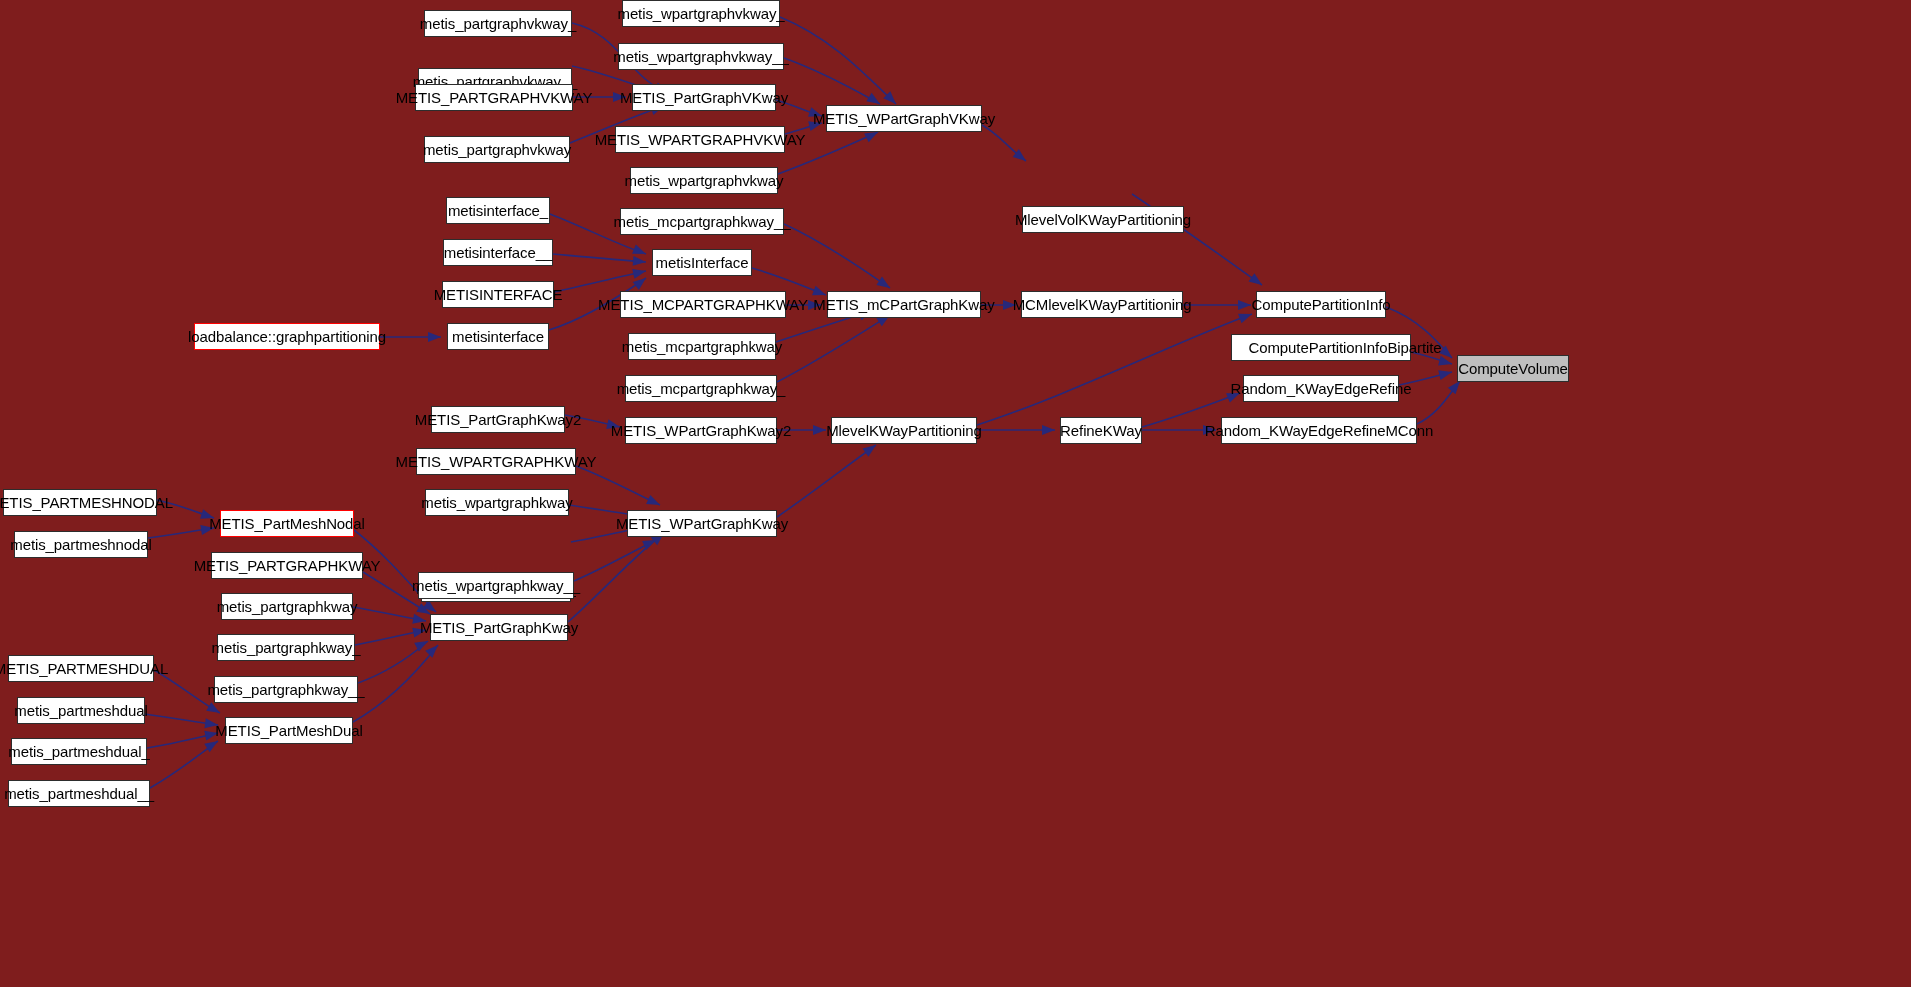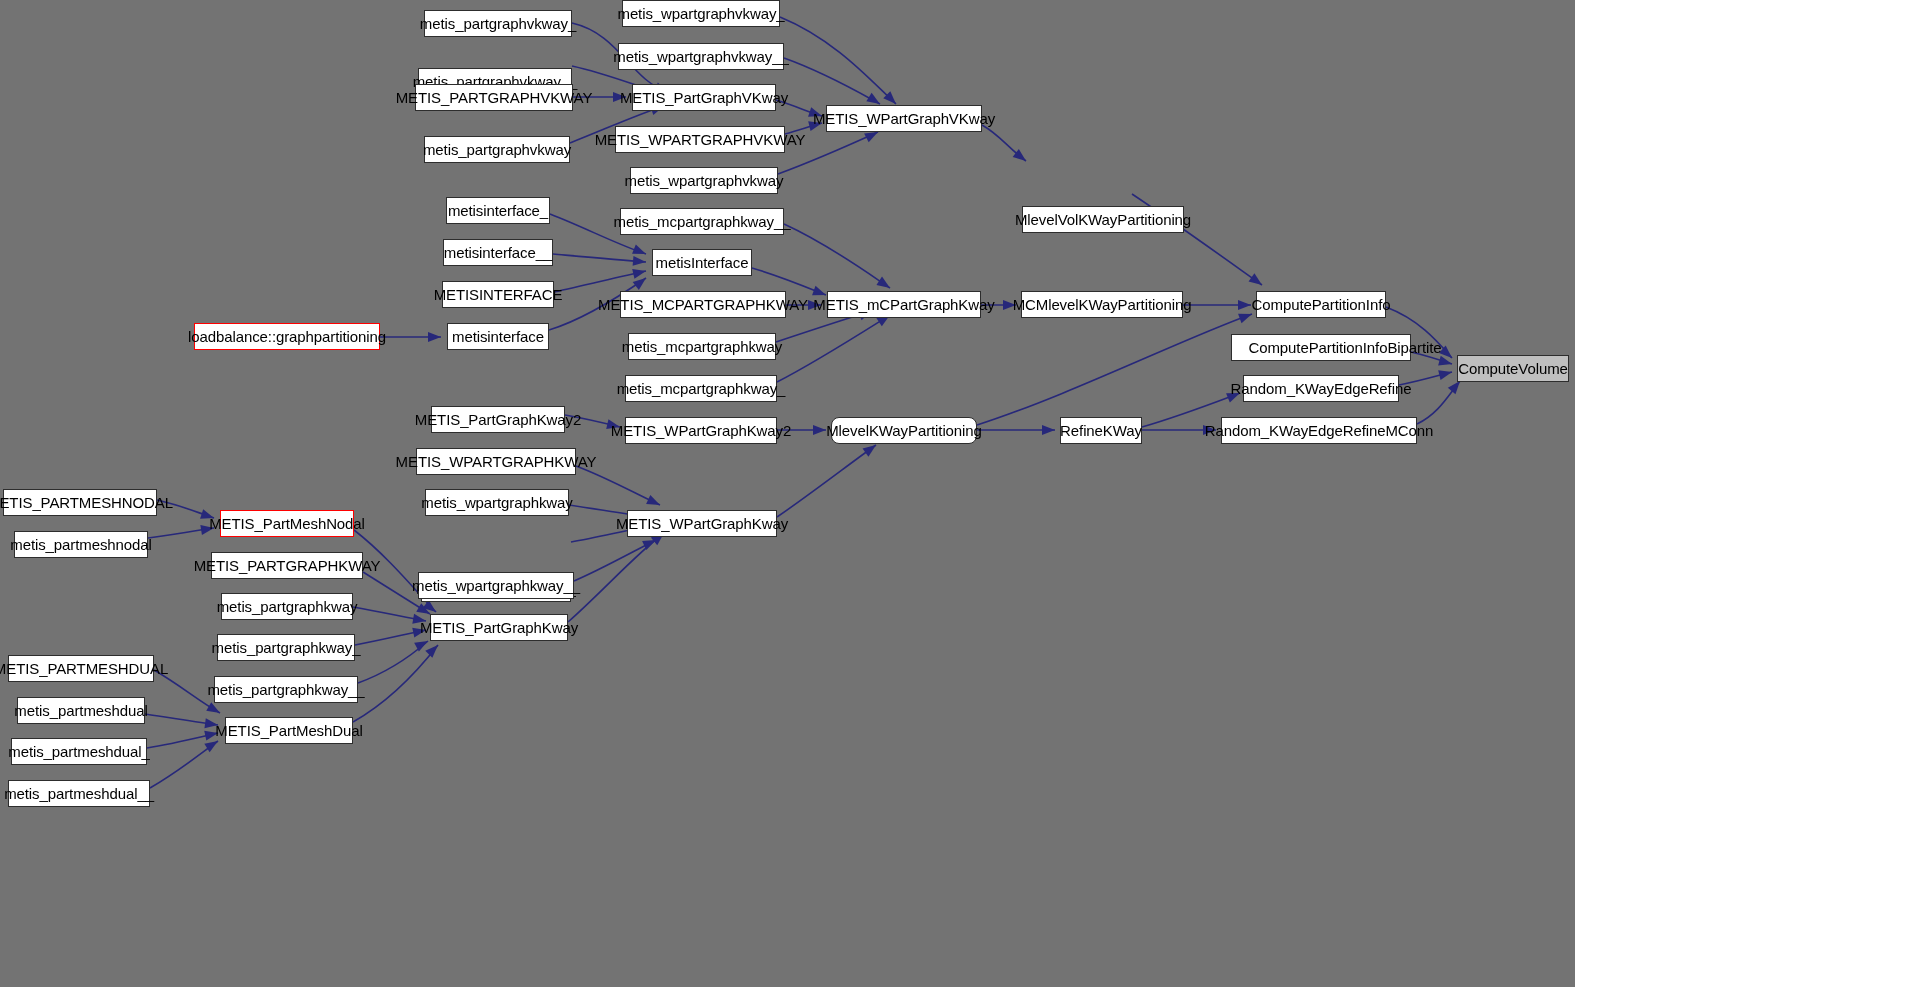--- a/index.html
+++ b/index.html
@@ -2,23 +2,23 @@
 <html><head>
 <meta charset="utf-8">
 <style>
   html, body {
     margin: 0;
     padding: 0;
     background: #ffffff;
   }
   #graph {
     position: relative;
-    width: 1575px;
+    width: 1911px;
     height: 987px;
-    background: #737373;
+    background: #7f1d1d;
     font-family: "Liberation Sans", sans-serif;
     overflow: hidden;
   }
   #edges {
     position: absolute;
     left: 0;
     top: 0;
     width: 1911px;
     height: 987px;
     pointer-events: none;
@@ -235,21 +235,21 @@
     </div>
     <div class="node" style="left: 625px; top: 375px; width: 152px; height: 27px;">
       <span>metis_mcpartgraphkway_</span>
     </div>
     <div class="node" style="left: 431px; top: 406px; width: 134px; height: 27px;">
       <span>METIS_PartGraphKway2</span>
     </div>
     <div class="node" style="left: 625px; top: 417px; width: 152px; height: 27px;">
       <span>METIS_WPartGraphKway2</span>
     </div>
-    <div class="node" style="left: 831px; top: 417px; width: 146px; height: 27px; border-radius: 8px;">
+    <div class="node" style="left: 831px; top: 417px; width: 146px; height: 27px;">
       <span>MlevelKWayPartitioning</span>
     </div>
     <div class="node" style="left: 1060px; top: 417px; width: 82px; height: 27px;">
       <span>RefineKWay</span>
     </div>
     <div class="node" style="left: 1221px; top: 417px; width: 196px; height: 27px;">
       <span>Random_KWayEdgeRefineMConn</span>
     </div>
     <div class="node" style="left: 416px; top: 448px; width: 160px; height: 27px;">
       <span>METIS_WPARTGRAPHKWAY</span>

